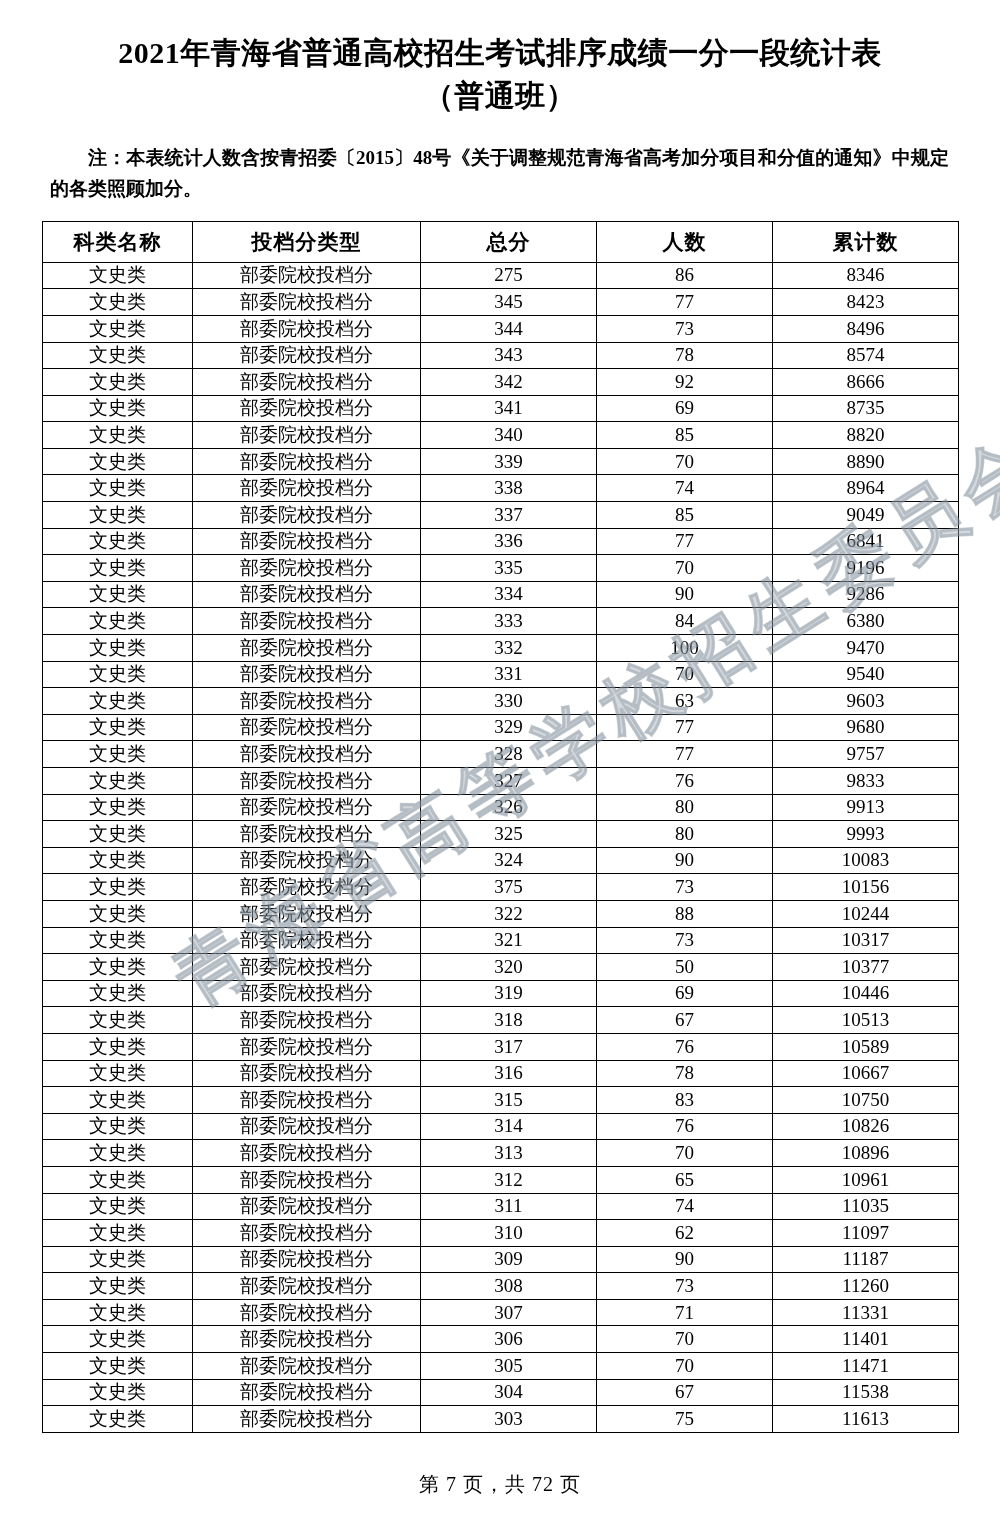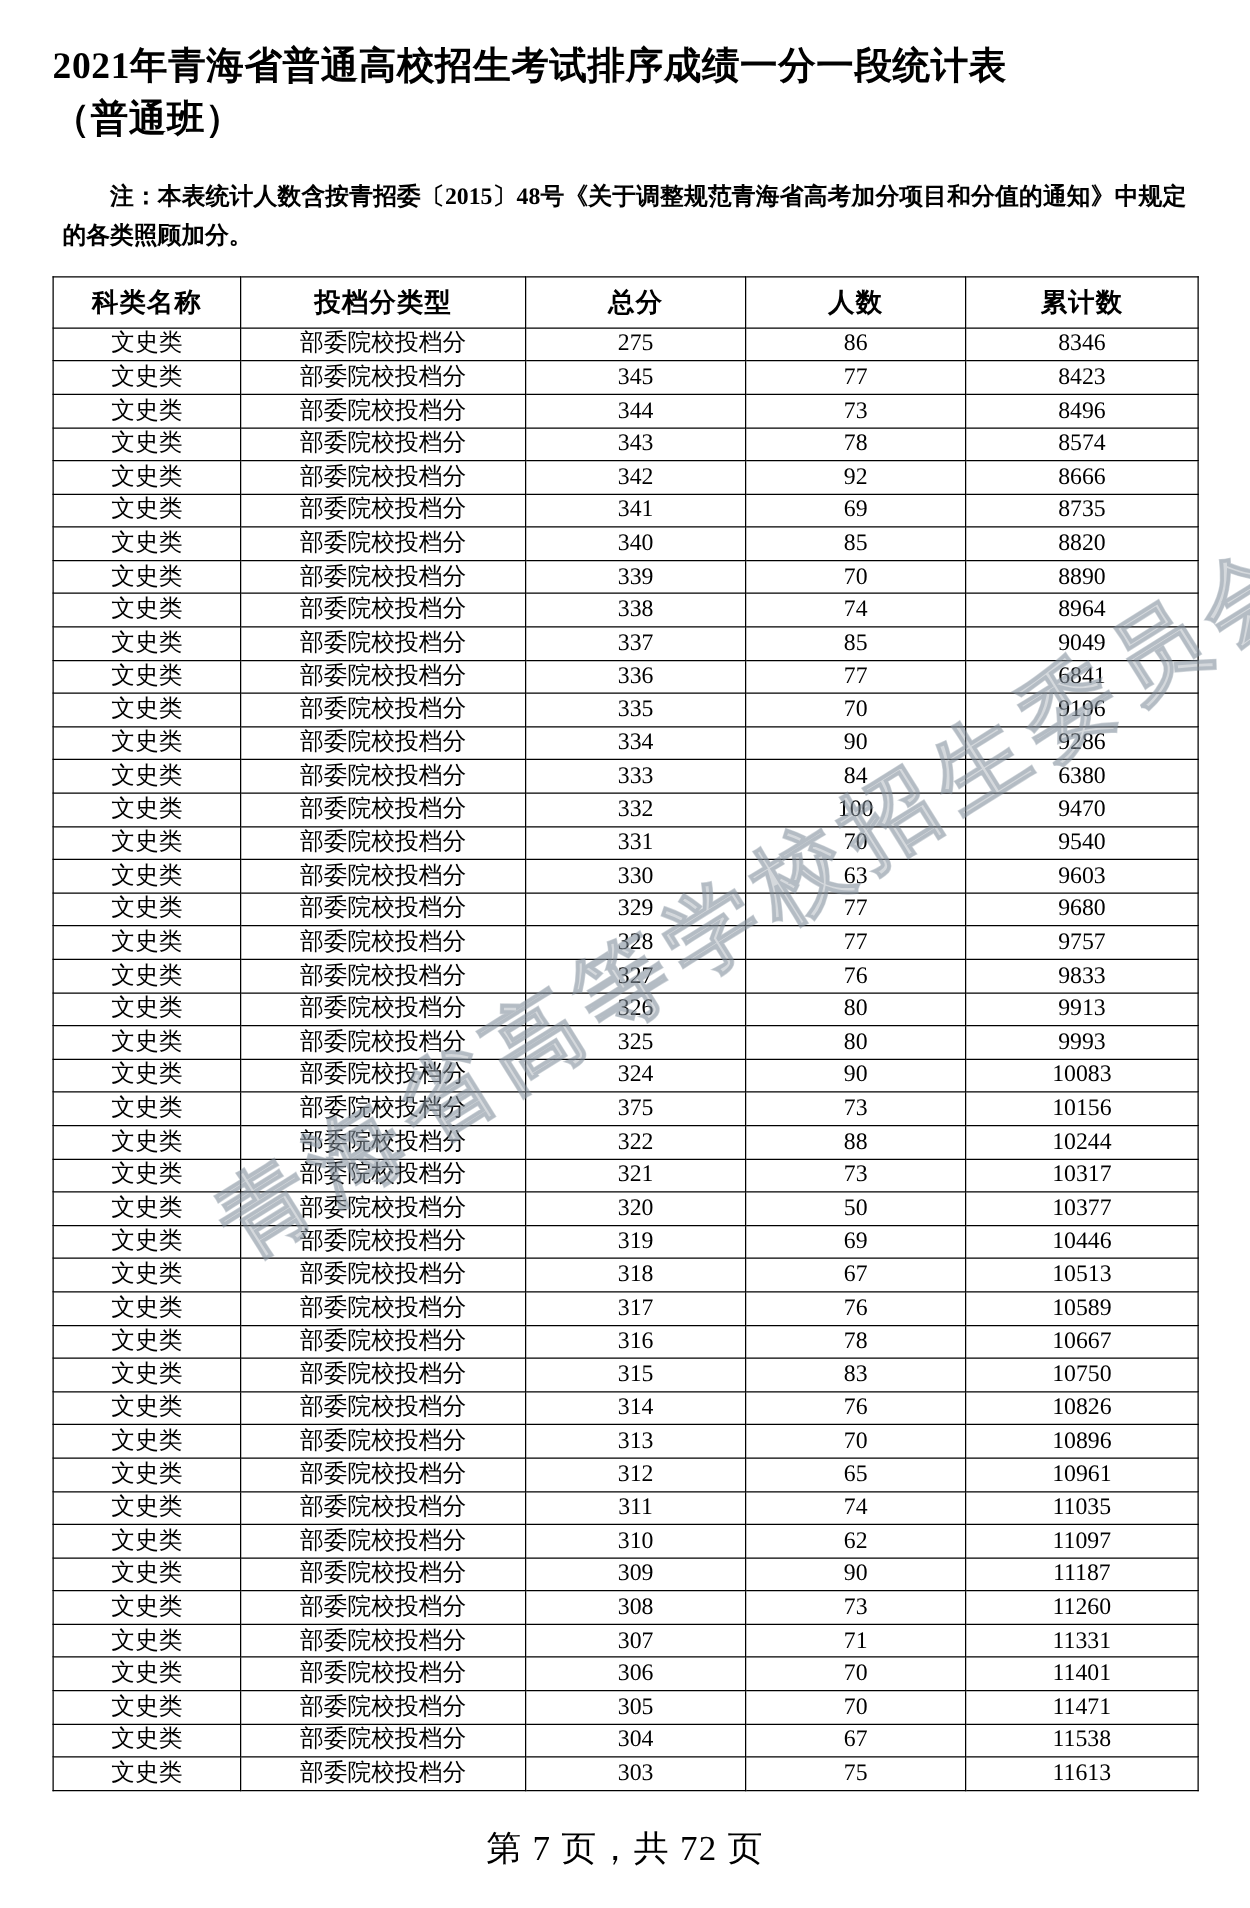--- a/index.html
+++ b/index.html
@@ -16,20 +16,21 @@
     overflow: hidden;
   }
   .page {
     position: relative;
     width: 1000px;
     height: 1526px;
     box-sizing: border-box;
     padding: 28px 42px 0 42px;
   }
   .doc-title {
+    text-align: center;
     font-size: 30px;
     font-weight: bold;
     line-height: 1.42;
     letter-spacing: 0.5px;
     margin: 4px 0 0 0;
     font-family: "Liberation Serif", "DejaVu Serif", serif;
   }
   .doc-title .line2 {
     display: block;
   }
@@ -72,21 +73,21 @@
   col.c2 { width: 228px; }
   col.c3 { width: 176px; }
   col.c4 { width: 176px; }
   col.c5 { width: 186px; }
   .footer {
     position: absolute;
     left: 0;
     right: 0;
     bottom: 28px;
     text-align: center;
-    font-size: 28px;
+    font-size: 20px;
     letter-spacing: 1px;
     font-family: "Liberation Serif", "DejaVu Serif", serif;
   }
   
   .watermark {
     position: absolute;
     left: 120px;
     top: 420px;
     width: 820px;
     height: 660px;

